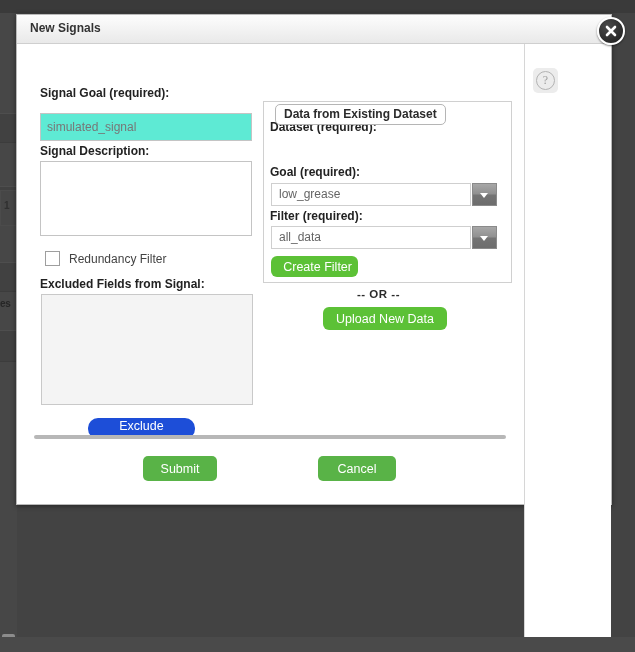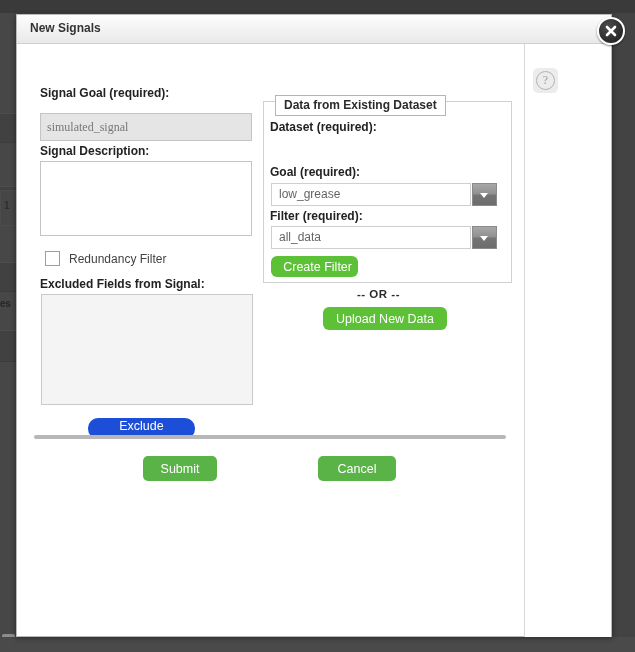--- a/index.html
+++ b/index.html
@@ -71,21 +71,21 @@
     height: 15px;
     background: #4a4a4a;
   }
 
   
   #modal {
     position: absolute;
     left: 16px;
     top: 14px;
     width: 596px;
-    height: 623px;
+    height: 491px;
     background: #ffffff;
     border: 1px solid #b9b9b9;
     box-sizing: border-box;
     box-shadow: 0 1px 5px rgba(0,0,0,0.45);
   }
   #titlebar {
     position: relative;
     height: 28px;
     background: linear-gradient(to bottom, #fdfdfd 0%, #f2f2f2 55%, #e9e9e9 100%);
     border-bottom: 1px solid #cfcfcf;
@@ -169,23 +169,23 @@
   .field-label {
     position: absolute;
     font-size: 12px;
     font-weight: bold;
     color: #222222;
     white-space: nowrap;
   }
   .txt-input {
     position: absolute;
     border: 1px solid #c4c4c4;
-    background: #e5e5e5;
-    box-sizing: border-box;
-    font-family: Liberation Serif, serif;
+    background: #5eead4;
+    box-sizing: border-box;
+    font-family: Liberation Sans, sans-serif;
     font-size: 12px;
     color: #777777;
     padding: 13px 6px;
     outline: none;
   }
   .txt-area {
     position: absolute;
     border: 1px solid #c4c4c4;
     background: #ffffff;
     box-sizing: border-box;
@@ -251,26 +251,26 @@
     top: 57px;
     width: 249px;
     height: 182px;
     border: 1px solid #d0d0d0;
     box-sizing: border-box;
     background: #ffffff;
   }
   #dataset-legend {
     position: absolute;
     left: 258px;
-    top: 51px;
+    top: 60px;
     height: 19px;
     padding: 0 8px;
     background: #ffffff;
     border: 1px solid #b5b5b5;
-    border-radius: 0;
+    border-radius: 5px;
     font-size: 12px;
     font-weight: bold;
     color: #2b2b2b;
     line-height: 19px;
     white-space: nowrap;
     z-index: 5;
   }
 
   
   .sel-wrap {

